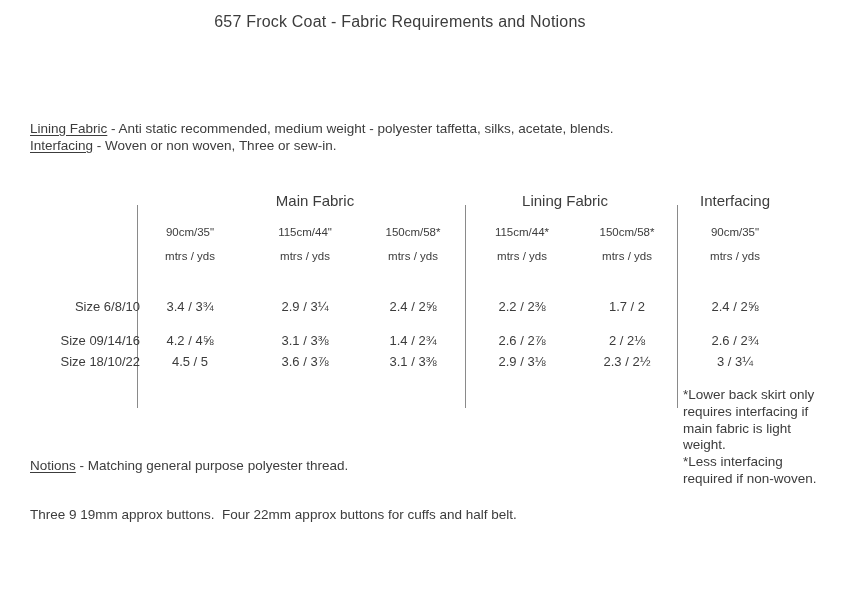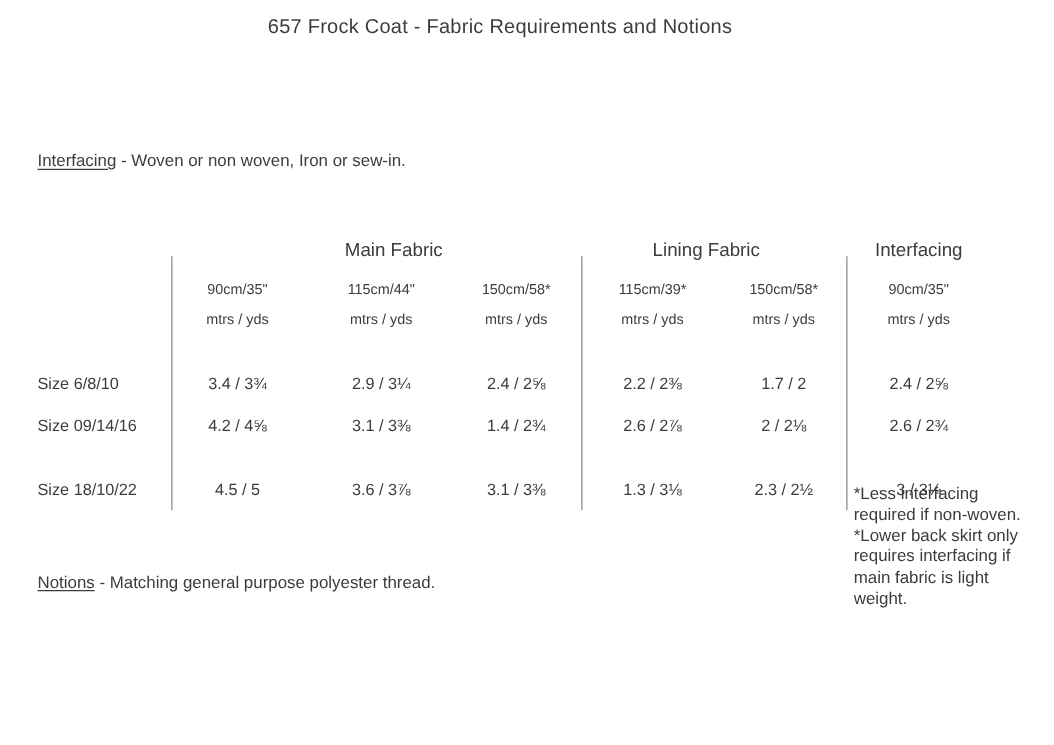--- a/index.html
+++ b/index.html
@@ -21,53 +21,54 @@
   .col-2{left:250px;}
   .col-3{left:358px;}
   .col-4{left:467px;}
   .col-5{left:572px;}
   .col-6{left:680px;}
   .w{top:226px;font-size:11.5px;}
   .u{top:250px;font-size:11.5px;}
   .d{font-size:13px;}
   .row-1{top:299px;}
   .row-2{top:333px;}
-  .row-3{top:384px;}
-  .rowlabel{left:30px;width:110px;text-align:left;font-size:13px;}
+  .row-3{top:354px;}
+  .rowlabel{left:30px;width:110px;text-align:right;font-size:13px;}
   .rule{position:absolute;top:205px;height:203px;width:1px;background:#8a8a8a;}
   #rule-a{left:137px;}
   #rule-b{left:465px;}
   #rule-c{left:677px;}
   .footnote{position:absolute;left:683px;top:387px;width:142px;font-size:13.5px;line-height:16.8px;}
   .notions{position:absolute;left:30px;top:425px;width:660px;line-height:16.4px;white-space:pre-wrap;}
 </style>
 </head>
 <body>
 
 <div class="page">
 
   <div class="title">657 Frock Coat - Fabric Requirements and Notions</div>
 
 
   <div class="para p2">
-    <div><span class="term">Interfacing</span><span> - Woven or non woven, Iron or sew-in.</span></div>
+    <div><span class="term">Lining Fabric</span><span> - Anti static recommended, medium weight - polyester taffetta, silks, acetate, blends.</span></div>
+    <div><span class="term">Interfacing</span><span> - Woven or non woven, Three or sew-in.</span></div>
   </div>
 
   <div class="ghead g1">Main Fabric</div>
   <div class="ghead g2">Lining Fabric</div>
   <div class="ghead g3">Interfacing</div>
 
   <div class="rule" id="rule-a"></div>
   <div class="rule" id="rule-b"></div>
   <div class="rule" id="rule-c"></div>
 
   <div class="cell w col-1">90cm/35"</div>
   <div class="cell w col-2">115cm/44"</div>
   <div class="cell w col-3">150cm/58*</div>
-  <div class="cell w col-4">115cm/39*</div>
+  <div class="cell w col-4">115cm/44*</div>
   <div class="cell w col-5">150cm/58*</div>
   <div class="cell w col-6">90cm/35"</div>
 
   <div class="cell u col-1">mtrs / yds</div>
   <div class="cell u col-2">mtrs / yds</div>
   <div class="cell u col-3">mtrs / yds</div>
   <div class="cell u col-4">mtrs / yds</div>
   <div class="cell u col-5">mtrs / yds</div>
   <div class="cell u col-6">mtrs / yds</div>
 
@@ -84,27 +85,28 @@
   <div class="cell d col-2 row-2">3.1 / 3⅜</div>
   <div class="cell d col-3 row-2">1.4 / 2¾</div>
   <div class="cell d col-4 row-2">2.6 / 2⅞</div>
   <div class="cell d col-5 row-2">2 / 2⅛</div>
   <div class="cell d col-6 row-2">2.6 / 2¾</div>
 
   <div class="cell rowlabel row-3">Size 18/10/22</div>
   <div class="cell d col-1 row-3">4.5 / 5</div>
   <div class="cell d col-2 row-3">3.6 / 3⅞</div>
   <div class="cell d col-3 row-3">3.1 / 3⅜</div>
-  <div class="cell d col-4 row-3">1.3 / 3⅛</div>
+  <div class="cell d col-4 row-3">2.9 / 3⅛</div>
   <div class="cell d col-5 row-3">2.3 / 2½</div>
   <div class="cell d col-6 row-3">3 / 3¼</div>
 
   <div class="footnote">
+    <div>*Lower back skirt only requires interfacing if main fabric is light weight.</div>
     <div>*Less interfacing required if non-woven.</div>
-    <div>*Lower back skirt only requires interfacing if main fabric is light weight.</div>
   </div>
 
   <div class="para notions">
     <div><span class="term">Notions</span><span> - Matching general purpose polyester thread.</span></div>
+    <div>Three 9 19mm approx buttons.  Four 22mm approx buttons for cuffs and half belt.</div>
     
   </div>
 
 </div>
 
 </body></html>

